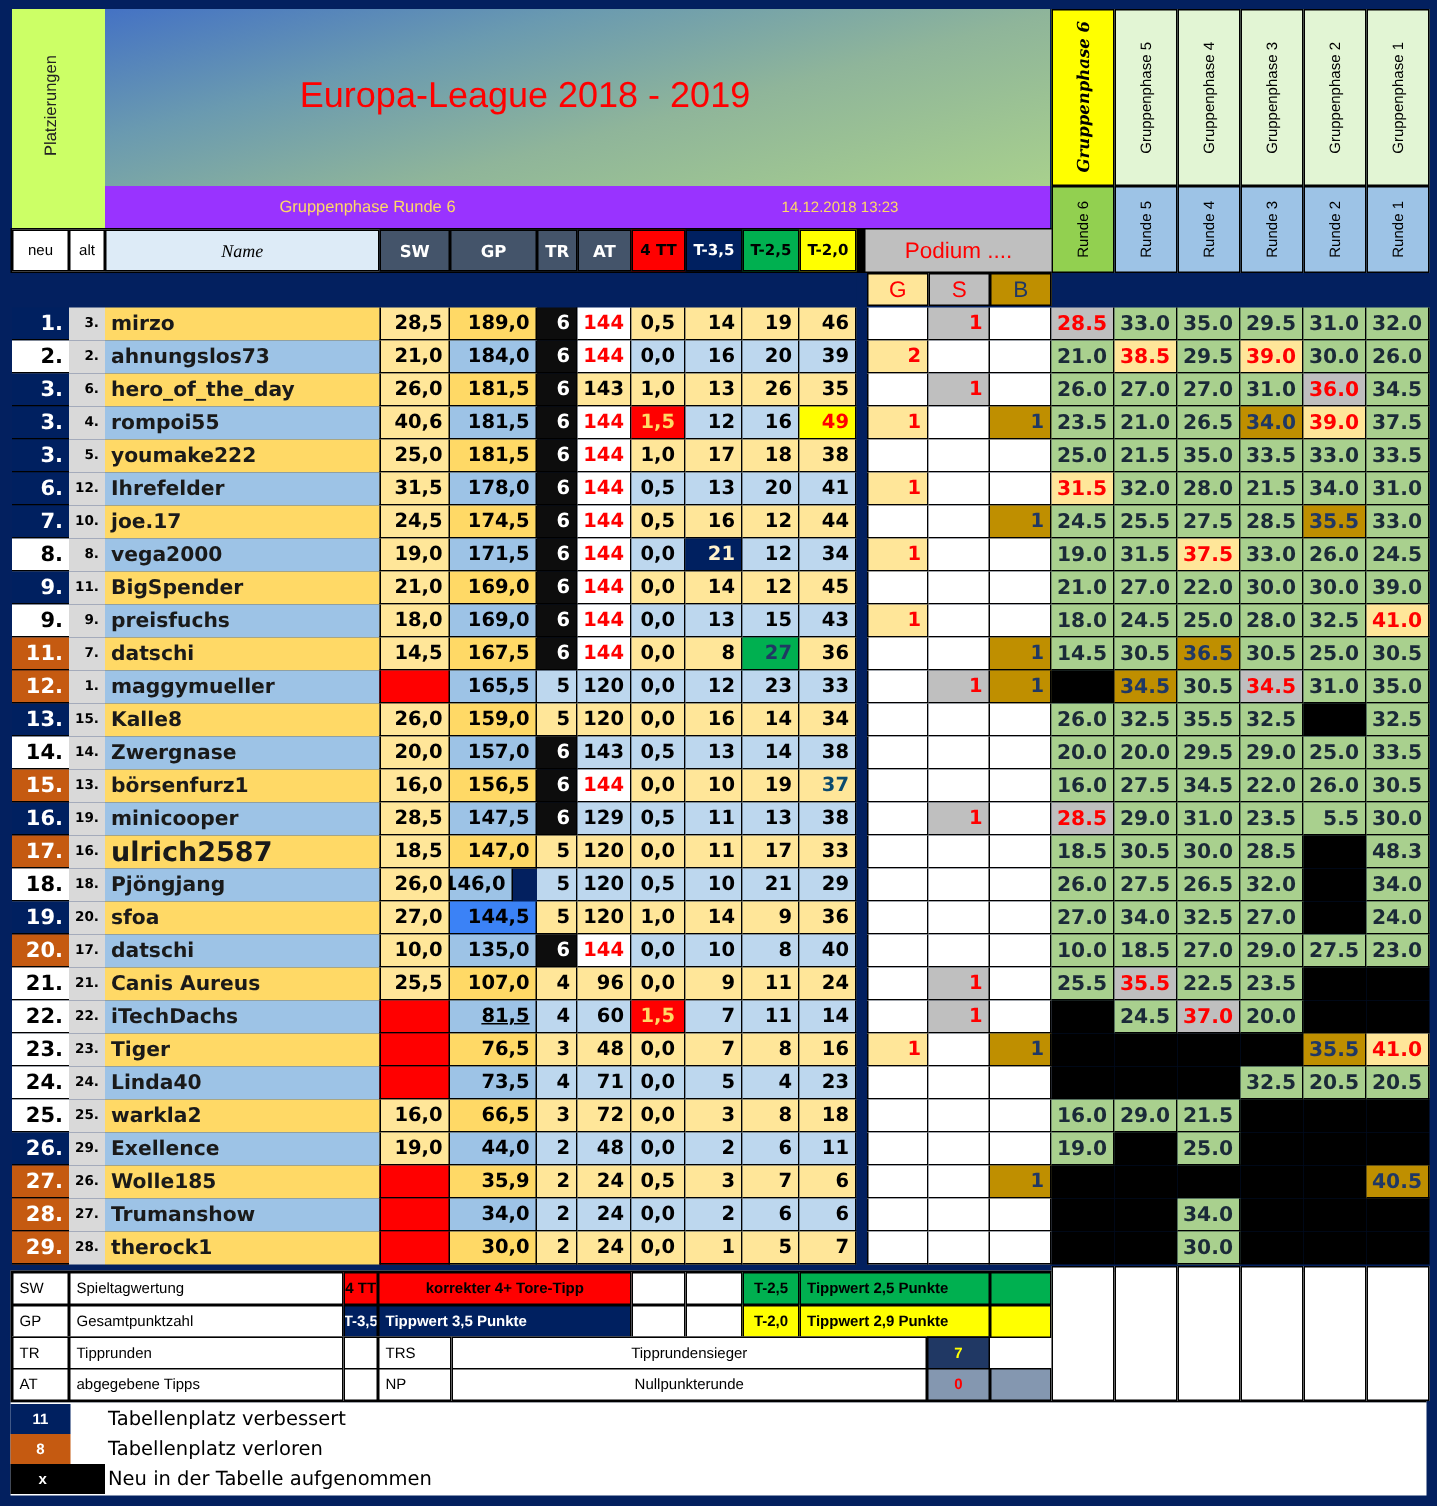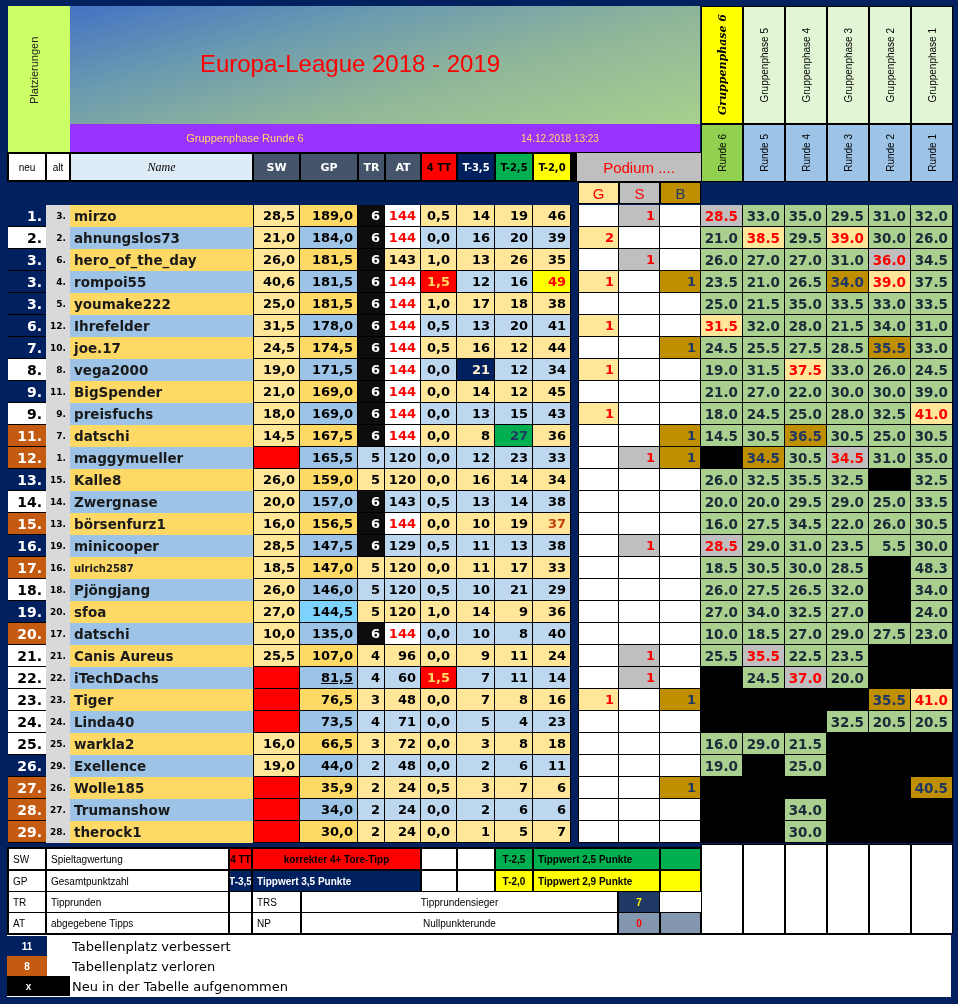--- a/index.html
+++ b/index.html
@@ -398,21 +398,21 @@
       <div class="cell r num" style="left: 8px; top: 513px; width: 38px; height: 22px; background: rgb(197, 90, 17); color: rgb(255, 255, 255); font-size: 14px; border-bottom: 1px solid rgb(0, 0, 0);">15.</div>
       <div class="cell r num" style="left: 46px; top: 513px; width: 24px; height: 22px; background: rgb(217, 217, 217); font-size: 9px; font-weight: bold;">13.</div>
       <div class="cell l num" style="left: 70px; top: 513px; width: 183px; height: 22px; background: rgb(255, 217, 102); font-size: 13.5px; color: rgb(26, 26, 26);">börsenfurz1</div>
       <div class="cell r num" style="left: 253px; top: 513px; width: 47px; height: 22px; background: rgb(255, 230, 153); border-right: 1px solid rgb(0, 0, 0); border-bottom: 1px solid rgb(0, 0, 0); border-left: 1px solid rgb(0, 0, 0); border-image: initial; border-top: none;">16,0</div>
       <div class="cell r num" style="left: 300px; top: 513px; width: 58px; height: 22px; background: rgb(255, 217, 102); border-right: 1px solid rgb(0, 0, 0); border-bottom: 1px solid rgb(0, 0, 0);">156,5</div>
       <div class="cell r num" style="left: 358px; top: 513px; width: 27px; height: 22px; background: rgb(13, 13, 13); color: rgb(255, 255, 255); border-right: 1px solid rgb(0, 0, 0); border-bottom: 1px solid rgb(0, 0, 0);">6</div>
       <div class="cell r num" style="left: 385px; top: 513px; width: 36px; height: 22px; background: rgb(255, 255, 255); color: rgb(255, 0, 0); border-right: 1px solid rgb(0, 0, 0); border-bottom: 1px solid rgb(0, 0, 0);">144</div>
       <div class="cell c num" style="left: 421px; top: 513px; width: 36px; height: 22px; background: rgb(255, 230, 153); color: rgb(0, 0, 0); border-right: 1px solid rgb(0, 0, 0); border-bottom: 1px solid rgb(0, 0, 0);">0,0</div>
       <div class="cell r num" style="left: 457px; top: 513px; width: 38px; height: 22px; background: rgb(255, 230, 153); color: rgb(0, 0, 0); border-right: 1px solid rgb(0, 0, 0); border-bottom: 1px solid rgb(0, 0, 0);">10</div>
       <div class="cell r num" style="left: 495px; top: 513px; width: 38px; height: 22px; background: rgb(255, 230, 153); color: rgb(0, 0, 0); border-right: 1px solid rgb(0, 0, 0); border-bottom: 1px solid rgb(0, 0, 0);">19</div>
-      <div class="cell r num" style="left: 533px; top: 513px; width: 38px; height: 22px; background: rgb(255, 230, 153); color: #c2410c; border-right: 1px solid rgb(0, 0, 0); border-bottom: 1px solid rgb(0, 0, 0);">37</div>
+      <div class="cell r num" style="left: 533px; top: 513px; width: 38px; height: 22px; background: rgb(255, 230, 153); color: #0c4a6e; border-right: 1px solid rgb(0, 0, 0); border-bottom: 1px solid rgb(0, 0, 0);">37</div>
       <div class="cell r num" style="left: 578px; top: 513px; width: 41px; height: 22px; background: rgb(255, 255, 255); color: rgb(255, 0, 0); border-right: 1px solid rgb(0, 0, 0); border-bottom: 1px solid rgb(0, 0, 0); border-left: 1px solid rgb(0, 0, 0); border-image: initial; border-top: none;"></div>
       <div class="cell r num" style="left: 619px; top: 513px; width: 41px; height: 22px; background: rgb(255, 255, 255); color: rgb(255, 0, 0); border-right: 1px solid rgb(0, 0, 0); border-bottom: 1px solid rgb(0, 0, 0);"></div>
       <div class="cell r num" style="left: 660px; top: 513px; width: 41px; height: 22px; background: rgb(255, 255, 255); color: rgb(32, 56, 100); border-right: 1px solid rgb(0, 0, 0); border-bottom: 1px solid rgb(0, 0, 0);"></div>
       <div class="cell r runde" style="left: 701px; top: 513px; width: 42px; height: 22px; background: rgb(169, 208, 142); color: rgb(27, 42, 56); border-right: 1px solid rgb(0, 0, 0); border-bottom: 1px solid rgb(0, 0, 0);">16.0</div>
       <div class="cell r runde" style="left: 743px; top: 513px; width: 42px; height: 22px; background: rgb(169, 208, 142); color: rgb(27, 42, 56); border-right: 1px solid rgb(0, 0, 0); border-bottom: 1px solid rgb(0, 0, 0);">27.5</div>
       <div class="cell r runde" style="left: 785px; top: 513px; width: 42px; height: 22px; background: rgb(169, 208, 142); color: rgb(27, 42, 56); border-right: 1px solid rgb(0, 0, 0); border-bottom: 1px solid rgb(0, 0, 0);">34.5</div>
       <div class="cell r runde" style="left: 827px; top: 513px; width: 42px; height: 22px; background: rgb(169, 208, 142); color: rgb(27, 42, 56); border-right: 1px solid rgb(0, 0, 0); border-bottom: 1px solid rgb(0, 0, 0);">22.0</div>
       <div class="cell r runde" style="left: 869px; top: 513px; width: 42px; height: 22px; background: rgb(169, 208, 142); color: rgb(27, 42, 56); border-right: 1px solid rgb(0, 0, 0); border-bottom: 1px solid rgb(0, 0, 0);">26.0</div>
       <div class="cell r runde" style="left: 911px; top: 513px; width: 42px; height: 22px; background: rgb(169, 208, 142); color: rgb(27, 42, 56); border-right: 1px solid rgb(0, 0, 0); border-bottom: 1px solid rgb(0, 0, 0);">30.5</div>
     </div>
@@ -434,21 +434,21 @@
       <div class="cell r runde" style="left: 701px; top: 535px; width: 42px; height: 22px; background: rgb(191, 191, 191); color: rgb(255, 0, 0); border-right: 1px solid rgb(0, 0, 0); border-bottom: 1px solid rgb(0, 0, 0);">28.5</div>
       <div class="cell r runde" style="left: 743px; top: 535px; width: 42px; height: 22px; background: rgb(169, 208, 142); color: rgb(27, 42, 56); border-right: 1px solid rgb(0, 0, 0); border-bottom: 1px solid rgb(0, 0, 0);">29.0</div>
       <div class="cell r runde" style="left: 785px; top: 535px; width: 42px; height: 22px; background: rgb(169, 208, 142); color: rgb(27, 42, 56); border-right: 1px solid rgb(0, 0, 0); border-bottom: 1px solid rgb(0, 0, 0);">31.0</div>
       <div class="cell r runde" style="left: 827px; top: 535px; width: 42px; height: 22px; background: rgb(169, 208, 142); color: rgb(27, 42, 56); border-right: 1px solid rgb(0, 0, 0); border-bottom: 1px solid rgb(0, 0, 0);">23.5</div>
       <div class="cell r runde" style="left: 869px; top: 535px; width: 42px; height: 22px; background: rgb(169, 208, 142); color: rgb(27, 42, 56); border-right: 1px solid rgb(0, 0, 0); border-bottom: 1px solid rgb(0, 0, 0);">5.5</div>
       <div class="cell r runde" style="left: 911px; top: 535px; width: 42px; height: 22px; background: rgb(169, 208, 142); color: rgb(27, 42, 56); border-right: 1px solid rgb(0, 0, 0); border-bottom: 1px solid rgb(0, 0, 0);">30.0</div>
     </div>
     <div>
       <div class="cell r num" style="left: 8px; top: 557px; width: 38px; height: 22px; background: rgb(197, 90, 17); color: rgb(255, 255, 255); font-size: 14px; border-bottom: 1px solid rgb(0, 0, 0);">17.</div>
       <div class="cell r num" style="left: 46px; top: 557px; width: 24px; height: 22px; background: rgb(217, 217, 217); font-size: 9px; font-weight: bold;">16.</div>
-      <div class="cell l num" style="left: 70px; top: 557px; width: 183px; height: 22px; background: rgb(255, 217, 102); font-size: 10px; color: rgb(26, 26, 26);">ulrich2587</div>
+      <div class="cell l num" style="left: 70px; top: 557px; width: 183px; height: 22px; background: rgb(255, 217, 102); font-size: 18px; color: rgb(26, 26, 26);">ulrich2587</div>
       <div class="cell r num" style="left: 253px; top: 557px; width: 47px; height: 22px; background: rgb(255, 230, 153); border-right: 1px solid rgb(0, 0, 0); border-bottom: 1px solid rgb(0, 0, 0); border-left: 1px solid rgb(0, 0, 0); border-image: initial; border-top: none;">18,5</div>
       <div class="cell r num" style="left: 300px; top: 557px; width: 58px; height: 22px; background: rgb(255, 217, 102); border-right: 1px solid rgb(0, 0, 0); border-bottom: 1px solid rgb(0, 0, 0);">147,0</div>
       <div class="cell r num" style="left: 358px; top: 557px; width: 27px; height: 22px; background: rgb(255, 230, 153); color: rgb(0, 0, 0); border-right: 1px solid rgb(0, 0, 0); border-bottom: 1px solid rgb(0, 0, 0);">5</div>
       <div class="cell r num" style="left: 385px; top: 557px; width: 36px; height: 22px; background: rgb(255, 230, 153); color: rgb(0, 0, 0); border-right: 1px solid rgb(0, 0, 0); border-bottom: 1px solid rgb(0, 0, 0);">120</div>
       <div class="cell c num" style="left: 421px; top: 557px; width: 36px; height: 22px; background: rgb(255, 230, 153); color: rgb(0, 0, 0); border-right: 1px solid rgb(0, 0, 0); border-bottom: 1px solid rgb(0, 0, 0);">0,0</div>
       <div class="cell r num" style="left: 457px; top: 557px; width: 38px; height: 22px; background: rgb(255, 230, 153); color: rgb(0, 0, 0); border-right: 1px solid rgb(0, 0, 0); border-bottom: 1px solid rgb(0, 0, 0);">11</div>
       <div class="cell r num" style="left: 495px; top: 557px; width: 38px; height: 22px; background: rgb(255, 230, 153); color: rgb(0, 0, 0); border-right: 1px solid rgb(0, 0, 0); border-bottom: 1px solid rgb(0, 0, 0);">17</div>
       <div class="cell r num" style="left: 533px; top: 557px; width: 38px; height: 22px; background: rgb(255, 230, 153); color: rgb(0, 0, 0); border-right: 1px solid rgb(0, 0, 0); border-bottom: 1px solid rgb(0, 0, 0);">33</div>
       <div class="cell r num" style="left: 578px; top: 557px; width: 41px; height: 22px; background: rgb(255, 255, 255); color: rgb(255, 0, 0); border-right: 1px solid rgb(0, 0, 0); border-bottom: 1px solid rgb(0, 0, 0); border-left: 1px solid rgb(0, 0, 0); border-image: initial; border-top: none;"></div>
       <div class="cell r num" style="left: 619px; top: 557px; width: 41px; height: 22px; background: rgb(255, 255, 255); color: rgb(255, 0, 0); border-right: 1px solid rgb(0, 0, 0); border-bottom: 1px solid rgb(0, 0, 0);"></div>
@@ -458,21 +458,21 @@
       <div class="cell r runde" style="left: 785px; top: 557px; width: 42px; height: 22px; background: rgb(169, 208, 142); color: rgb(27, 42, 56); border-right: 1px solid rgb(0, 0, 0); border-bottom: 1px solid rgb(0, 0, 0);">30.0</div>
       <div class="cell r runde" style="left: 827px; top: 557px; width: 42px; height: 22px; background: rgb(169, 208, 142); color: rgb(27, 42, 56); border-right: 1px solid rgb(0, 0, 0); border-bottom: 1px solid rgb(0, 0, 0);">28.5</div>
       <div class="cell r runde" style="left: 869px; top: 557px; width: 42px; height: 22px; background: rgb(0, 0, 0); color: rgb(27, 42, 56);"></div>
       <div class="cell r runde" style="left: 911px; top: 557px; width: 42px; height: 22px; background: rgb(169, 208, 142); color: rgb(27, 42, 56); border-right: 1px solid rgb(0, 0, 0); border-bottom: 1px solid rgb(0, 0, 0);">48.3</div>
     </div>
     <div>
       <div class="cell r num" style="left: 8px; top: 579px; width: 38px; height: 22px; background: rgb(255, 255, 255); color: rgb(0, 0, 0); font-size: 14px; border-bottom: 1px solid rgb(0, 0, 0);">18.</div>
       <div class="cell r num" style="left: 46px; top: 579px; width: 24px; height: 22px; background: rgb(217, 217, 217); font-size: 9px; font-weight: bold;">18.</div>
       <div class="cell l num" style="left: 70px; top: 579px; width: 183px; height: 22px; background: rgb(157, 195, 230); font-size: 13.5px; color: rgb(26, 26, 26);">Pjöngjang</div>
       <div class="cell r num" style="left: 253px; top: 579px; width: 47px; height: 22px; background: rgb(255, 230, 153); border-right: 1px solid rgb(0, 0, 0); border-bottom: 1px solid rgb(0, 0, 0); border-left: 1px solid rgb(0, 0, 0); border-image: initial; border-top: none;">26,0</div>
-      <div class="cell r num" style="left: 300px; top: 579px; width: 58px; height: 22px; background: rgb(157, 195, 230); border-right: 1px solid rgb(0, 0, 0); border-bottom: 1px solid rgb(0, 0, 0);">146,0</div>
+      <div class="cell r num" style="left: 300px; top: 579px; width: 42px; height: 22px; background: rgb(157, 195, 230); border-right: 1px solid rgb(0, 0, 0); border-bottom: 1px solid rgb(0, 0, 0);">146,0</div>
       <div class="cell r num" style="left: 358px; top: 579px; width: 27px; height: 22px; background: rgb(189, 215, 238); color: rgb(0, 0, 0); border-right: 1px solid rgb(0, 0, 0); border-bottom: 1px solid rgb(0, 0, 0);">5</div>
       <div class="cell r num" style="left: 385px; top: 579px; width: 36px; height: 22px; background: rgb(189, 215, 238); color: rgb(0, 0, 0); border-right: 1px solid rgb(0, 0, 0); border-bottom: 1px solid rgb(0, 0, 0);">120</div>
       <div class="cell c num" style="left: 421px; top: 579px; width: 36px; height: 22px; background: rgb(189, 215, 238); color: rgb(0, 0, 0); border-right: 1px solid rgb(0, 0, 0); border-bottom: 1px solid rgb(0, 0, 0);">0,5</div>
       <div class="cell r num" style="left: 457px; top: 579px; width: 38px; height: 22px; background: rgb(189, 215, 238); color: rgb(0, 0, 0); border-right: 1px solid rgb(0, 0, 0); border-bottom: 1px solid rgb(0, 0, 0);">10</div>
       <div class="cell r num" style="left: 495px; top: 579px; width: 38px; height: 22px; background: rgb(189, 215, 238); color: rgb(0, 0, 0); border-right: 1px solid rgb(0, 0, 0); border-bottom: 1px solid rgb(0, 0, 0);">21</div>
       <div class="cell r num" style="left: 533px; top: 579px; width: 38px; height: 22px; background: rgb(189, 215, 238); color: rgb(0, 0, 0); border-right: 1px solid rgb(0, 0, 0); border-bottom: 1px solid rgb(0, 0, 0);">29</div>
       <div class="cell r num" style="left: 578px; top: 579px; width: 41px; height: 22px; background: rgb(255, 255, 255); color: rgb(255, 0, 0); border-right: 1px solid rgb(0, 0, 0); border-bottom: 1px solid rgb(0, 0, 0); border-left: 1px solid rgb(0, 0, 0); border-image: initial; border-top: none;"></div>
       <div class="cell r num" style="left: 619px; top: 579px; width: 41px; height: 22px; background: rgb(255, 255, 255); color: rgb(255, 0, 0); border-right: 1px solid rgb(0, 0, 0); border-bottom: 1px solid rgb(0, 0, 0);"></div>
       <div class="cell r num" style="left: 660px; top: 579px; width: 41px; height: 22px; background: rgb(255, 255, 255); color: rgb(32, 56, 100); border-right: 1px solid rgb(0, 0, 0); border-bottom: 1px solid rgb(0, 0, 0);"></div>
       <div class="cell r runde" style="left: 701px; top: 579px; width: 42px; height: 22px; background: rgb(169, 208, 142); color: rgb(27, 42, 56); border-right: 1px solid rgb(0, 0, 0); border-bottom: 1px solid rgb(0, 0, 0);">26.0</div>
@@ -480,21 +480,21 @@
       <div class="cell r runde" style="left: 785px; top: 579px; width: 42px; height: 22px; background: rgb(169, 208, 142); color: rgb(27, 42, 56); border-right: 1px solid rgb(0, 0, 0); border-bottom: 1px solid rgb(0, 0, 0);">26.5</div>
       <div class="cell r runde" style="left: 827px; top: 579px; width: 42px; height: 22px; background: rgb(169, 208, 142); color: rgb(27, 42, 56); border-right: 1px solid rgb(0, 0, 0); border-bottom: 1px solid rgb(0, 0, 0);">32.0</div>
       <div class="cell r runde" style="left: 869px; top: 579px; width: 42px; height: 22px; background: rgb(0, 0, 0); color: rgb(27, 42, 56);"></div>
       <div class="cell r runde" style="left: 911px; top: 579px; width: 42px; height: 22px; background: rgb(169, 208, 142); color: rgb(27, 42, 56); border-right: 1px solid rgb(0, 0, 0); border-bottom: 1px solid rgb(0, 0, 0);">34.0</div>
     </div>
     <div>
       <div class="cell r num" style="left: 8px; top: 601px; width: 38px; height: 22px; background: rgb(0, 32, 96); color: rgb(255, 255, 255); font-size: 14px; border-bottom: 1px solid rgb(0, 0, 0);">19.</div>
       <div class="cell r num" style="left: 46px; top: 601px; width: 24px; height: 22px; background: rgb(217, 217, 217); font-size: 9px; font-weight: bold;">20.</div>
       <div class="cell l num" style="left: 70px; top: 601px; width: 183px; height: 22px; background: rgb(255, 217, 102); font-size: 13.5px; color: rgb(26, 26, 26);">sfoa</div>
       <div class="cell r num" style="left: 253px; top: 601px; width: 47px; height: 22px; background: rgb(255, 230, 153); border-right: 1px solid rgb(0, 0, 0); border-bottom: 1px solid rgb(0, 0, 0); border-left: 1px solid rgb(0, 0, 0); border-image: initial; border-top: none;">27,0</div>
-      <div class="cell r num" style="left: 300px; top: 601px; width: 58px; height: 22px; background: #7dd3fc; border-right: 1px solid rgb(0, 0, 0); border-bottom: 1px solid rgb(0, 0, 0);">144,5</div>
+      <div class="cell r num" style="left: 300px; top: 601px; width: 58px; height: 22px; background: #3b82f6; border-right: 1px solid rgb(0, 0, 0); border-bottom: 1px solid rgb(0, 0, 0);">144,5</div>
       <div class="cell r num" style="left: 358px; top: 601px; width: 27px; height: 22px; background: rgb(255, 230, 153); color: rgb(0, 0, 0); border-right: 1px solid rgb(0, 0, 0); border-bottom: 1px solid rgb(0, 0, 0);">5</div>
       <div class="cell r num" style="left: 385px; top: 601px; width: 36px; height: 22px; background: rgb(255, 230, 153); color: rgb(0, 0, 0); border-right: 1px solid rgb(0, 0, 0); border-bottom: 1px solid rgb(0, 0, 0);">120</div>
       <div class="cell c num" style="left: 421px; top: 601px; width: 36px; height: 22px; background: rgb(255, 230, 153); color: rgb(0, 0, 0); border-right: 1px solid rgb(0, 0, 0); border-bottom: 1px solid rgb(0, 0, 0);">1,0</div>
       <div class="cell r num" style="left: 457px; top: 601px; width: 38px; height: 22px; background: rgb(255, 230, 153); color: rgb(0, 0, 0); border-right: 1px solid rgb(0, 0, 0); border-bottom: 1px solid rgb(0, 0, 0);">14</div>
       <div class="cell r num" style="left: 495px; top: 601px; width: 38px; height: 22px; background: rgb(255, 230, 153); color: rgb(0, 0, 0); border-right: 1px solid rgb(0, 0, 0); border-bottom: 1px solid rgb(0, 0, 0);">9</div>
       <div class="cell r num" style="left: 533px; top: 601px; width: 38px; height: 22px; background: rgb(255, 230, 153); color: rgb(0, 0, 0); border-right: 1px solid rgb(0, 0, 0); border-bottom: 1px solid rgb(0, 0, 0);">36</div>
       <div class="cell r num" style="left: 578px; top: 601px; width: 41px; height: 22px; background: rgb(255, 255, 255); color: rgb(255, 0, 0); border-right: 1px solid rgb(0, 0, 0); border-bottom: 1px solid rgb(0, 0, 0); border-left: 1px solid rgb(0, 0, 0); border-image: initial; border-top: none;"></div>
       <div class="cell r num" style="left: 619px; top: 601px; width: 41px; height: 22px; background: rgb(255, 255, 255); color: rgb(255, 0, 0); border-right: 1px solid rgb(0, 0, 0); border-bottom: 1px solid rgb(0, 0, 0);"></div>
       <div class="cell r num" style="left: 660px; top: 601px; width: 41px; height: 22px; background: rgb(255, 255, 255); color: rgb(32, 56, 100); border-right: 1px solid rgb(0, 0, 0); border-bottom: 1px solid rgb(0, 0, 0);"></div>
       <div class="cell r runde" style="left: 701px; top: 601px; width: 42px; height: 22px; background: rgb(169, 208, 142); color: rgb(27, 42, 56); border-right: 1px solid rgb(0, 0, 0); border-bottom: 1px solid rgb(0, 0, 0);">27.0</div>

